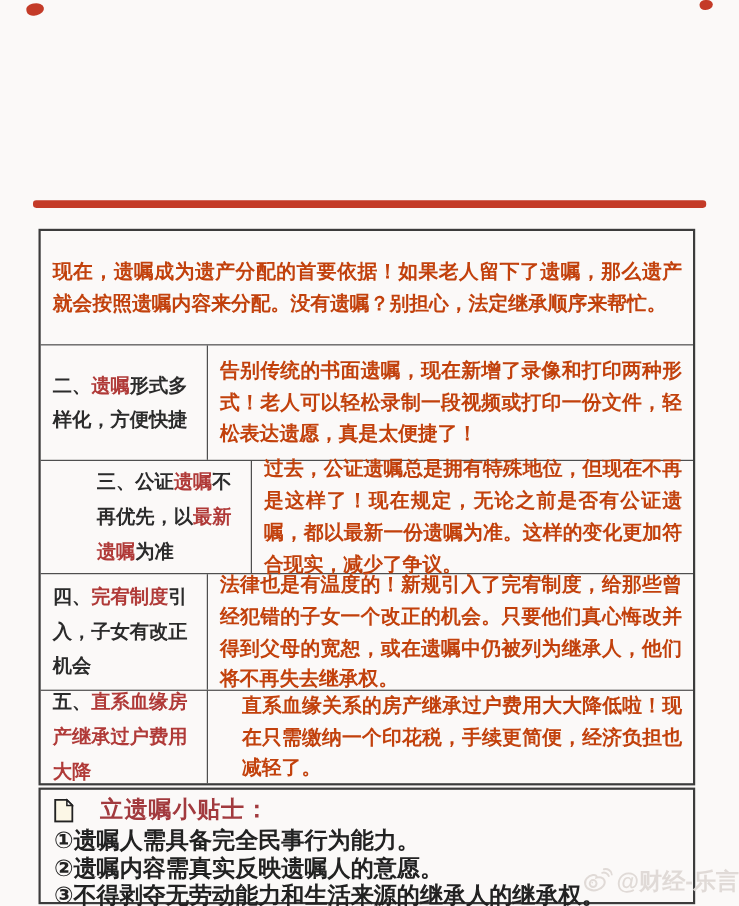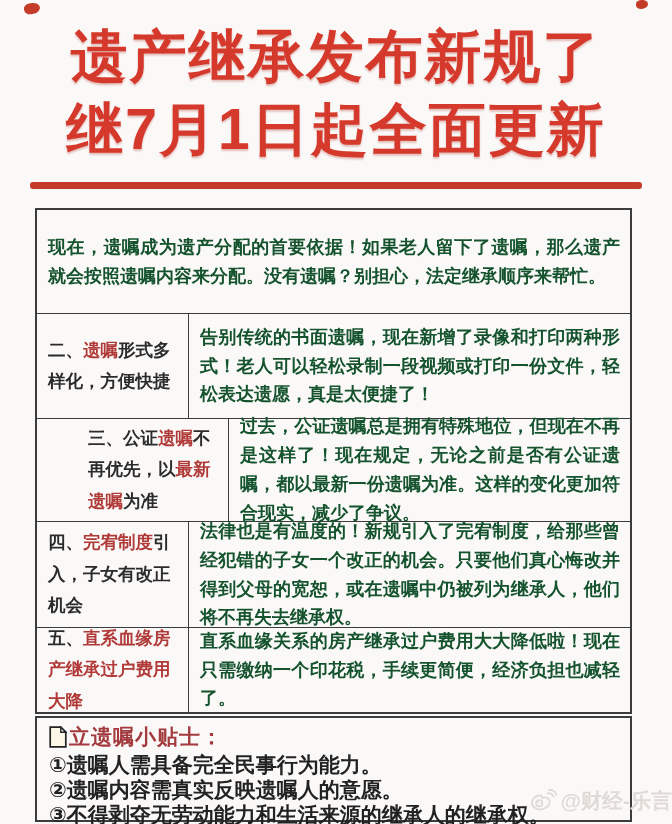--- a/index.html
+++ b/index.html
@@ -37,45 +37,45 @@
     border:2px solid var(--table_border,#3c3c3c);
     box-sizing:border-box;
     background:transparent;
   }
   .row{display:flex;box-sizing:border-box;border-top:1.5px solid var(--table_border,#3c3c3c);}
   .row:first-child{border-top:none;}
   .row:nth-child(1){height:103px;}
   .row:nth-child(2){height:105px;}
   .row:nth-child(3){height:103px;padding-left:40px;}
   .row:nth-child(4){height:106px;}
-  .row:nth-child(5){height:85px;}
+  .row:nth-child(5){height:85px;gap:20px;}
   .cell{display:flex;align-items:center;box-sizing:border-box;}
   .cell.left{
     width:152px;
     border-right:1.5px solid var(--table_border,#3c3c3c);
     padding:4px 6px 4px 11px;
     font-size:17.5px;font-weight:bold;line-height:1.8;
     color:#2b2b2b;
   }
   .cell.right{
     flex:1;
     padding:6px 10px 6px 11px;
     font-size:18px;font-weight:bold;line-height:1.6;
     text-align:justify;
-    color:#14532d;
+    color:#c2410c;
   }
   .red{color:var(--keyword_red,#b03a38);}
   
   .tips{
     position:absolute;top:716px;left:35px;width:597px;height:106px;
     border:2px solid var(--table_border,#3c3c3c);
     box-sizing:border-box;
     padding:4px 12px 2px 12px;
   }
-  .tips-header{display:flex;align-items:center;gap:2px;line-height:30px;}
+  .tips-header{display:flex;align-items:center;gap:24px;line-height:30px;}
   .tips-title{
     font-size:21px;font-weight:bold;
     color:var(--tips_title_red,#a23a3e);
     letter-spacing:1px;
   }
   .note-icon-wrap{display:inline-flex;align-items:center;}
   .tip{font-size:21px;font-weight:600;line-height:25px;color:#222;}
   
   .watermark{
     position:absolute;top:787px;right:0px;
@@ -87,24 +87,20 @@
   }
 </style>
 </head>
 <body>
 
 <div class="page">
 
   <div class="corner corner-tl"></div>
   <div class="corner corner-tr"></div>
 
-  <div class="title">
-    <div>遗产继承发布新规了</div>
-    <div>继7月1日起全面更新</div>
-  </div>
 
   <div class="divider"></div>
 
   <div class="rules-table">
 
     <div class="row">
       <div class="cell right">
         <div>现在，遗嘱成为遗产分配的首要依据！如果老人留下了遗嘱，那么遗产就会按照遗嘱内容来分配。没有遗嘱？别担心，法定继承顺序来帮忙。</div>
       </div>
     </div>

